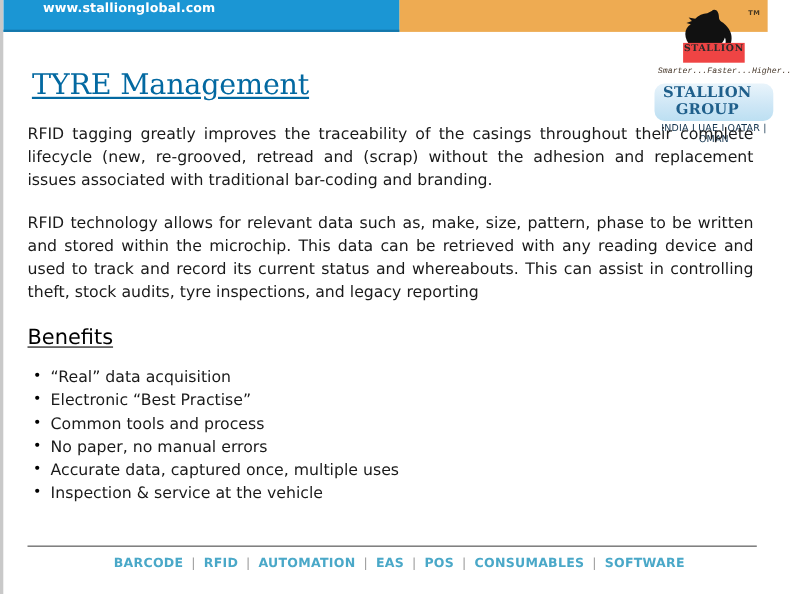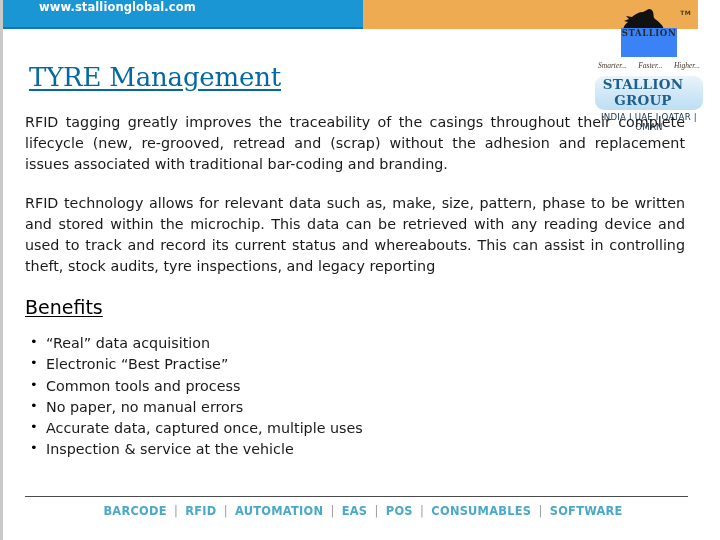--- a/index.html
+++ b/index.html
@@ -96,40 +96,40 @@
     font-size: 6px;
     color: #4a3a22;
     font-weight: bold;
     letter-spacing: .3px;
   }
   #stallion-chip{
     position: absolute;
     left: 26px;
     bottom: -2px;
     width: 56px;
-    height: 29px;
-    background: #3b82f6;
+    height: 18px;
+    background: #ef4444;
     color: #2a2a2a;
     font-size: 8.5px;
     font-weight: bold;
     letter-spacing: .6px;
     line-height: 11px;
     text-align: center;
     font-family: "DejaVu Serif", serif;
   }
   #tagline{
     margin-top: 6px;
     height: 12px;
     display: flex;
     justify-content: space-between;
     padding: 0 3px;
     color: #46372a;
     font-size: 7.5px;
     font-style: italic;
-    font-family: Liberation Serif, serif;
+    font-family: Liberation Mono, monospace;
   }
   #group-chip{
     margin-top: 3px;
     background: linear-gradient(#e9f4fb, #cfe7f6 55%, #bcdff2);
     border-radius: 9px;
     color: #1f5f8b;
     font-family: "DejaVu Serif", serif;
     font-weight: bold;
     font-size: 13.5px;
     letter-spacing: .2px;

